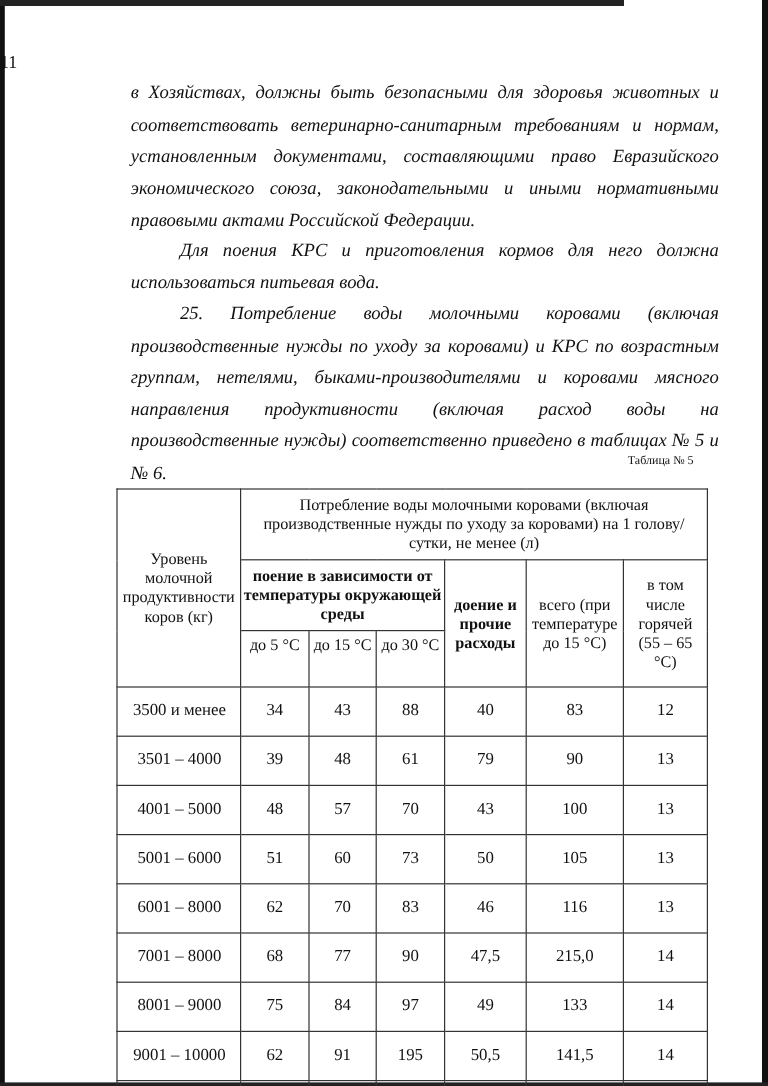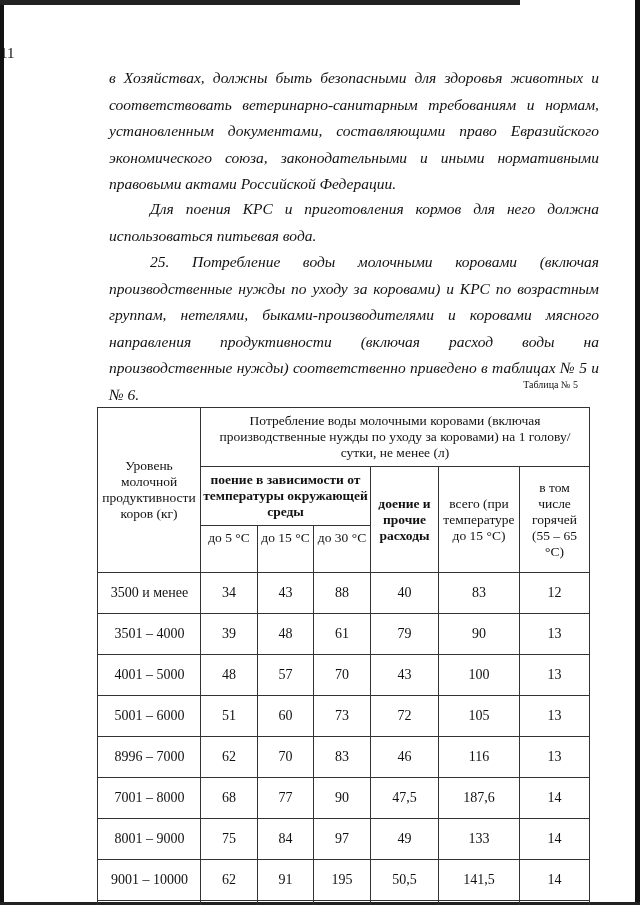--- a/index.html
+++ b/index.html
@@ -84,40 +84,40 @@
     <td>70</td>
     <td>43</td>
     <td>100</td>
     <td>13</td>
   </tr>
   <tr class="row">
     <td class="lvl">5001 – 6000</td>
     <td>51</td>
     <td>60</td>
     <td>73</td>
-    <td>72</td>
+    <td>50</td>
     <td>105</td>
     <td>13</td>
   </tr>
   <tr class="row">
-    <td class="lvl">8996 – 7000</td>
+    <td class="lvl">6001 – 8000</td>
     <td>62</td>
     <td>70</td>
     <td>83</td>
     <td>46</td>
     <td>116</td>
     <td>13</td>
   </tr>
   <tr class="row">
     <td class="lvl">7001 – 8000</td>
     <td>68</td>
     <td>77</td>
     <td>90</td>
     <td>47,5</td>
-    <td>187,6</td>
+    <td>215,0</td>
     <td>14</td>
   </tr>
   <tr class="row">
     <td class="lvl">8001 – 9000</td>
     <td>75</td>
     <td>84</td>
     <td>97</td>
     <td>49</td>
     <td>133</td>
     <td>14</td>

